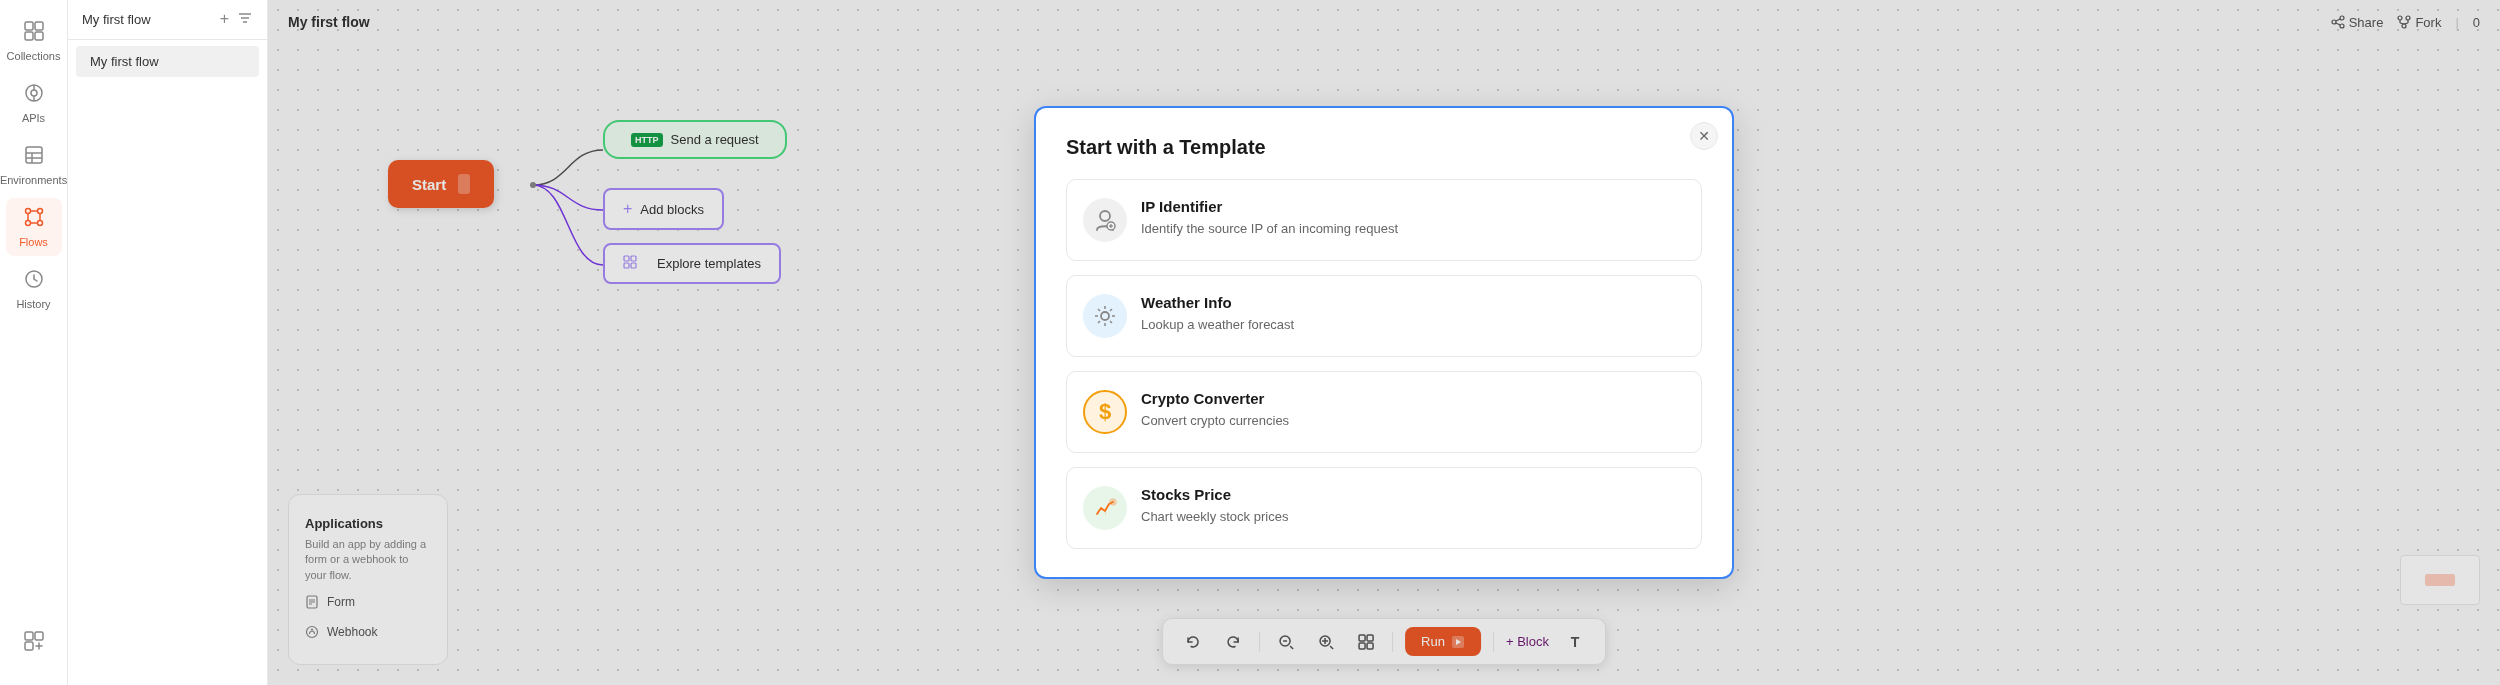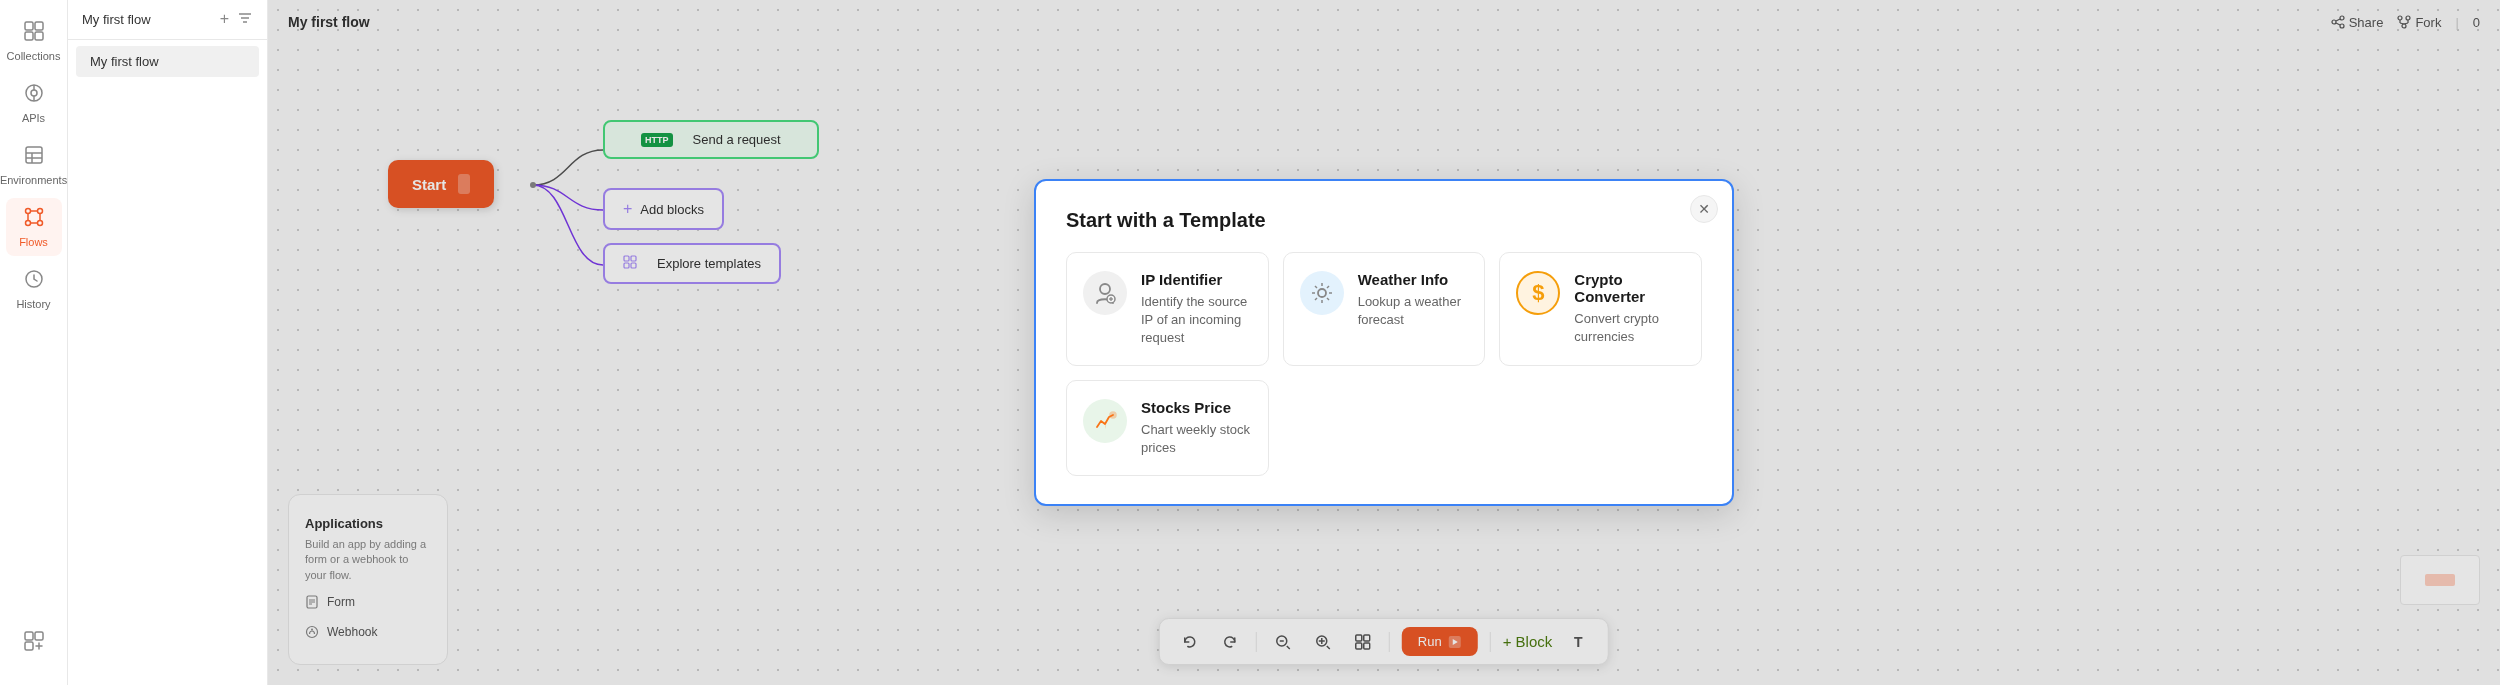--- a/index.html
+++ b/index.html
@@ -122,22 +122,22 @@
       font-weight: 400;
       cursor: pointer;
       display: flex;
       align-items: center;
       gap: 6px;
     }
     .add-block-btn {
       display: flex;
       align-items: center;
       gap: 6px;
-      font-size: 15px;
-      color: #4d7c0f;
+      font-size: 13px;
+      color: #701a75;
       cursor: pointer;
       justify-content: flex-end;
     }
 
     
     .apps-panel {
       position: absolute;
       bottom: 20px;
       left: 20px;
       background: white;
@@ -216,21 +216,21 @@
       align-items: center;
       justify-content: center;
       cursor: pointer;
       font-size: 14px;
       color: #666;
       border: 1px solid #e8e8e8;
     }
     .modal-title { font-size: 20px; font-weight: 700; color: #1a1a1a; margin-bottom: 20px; }
     .template-grid {
       display: grid;
-      grid-template-columns: 1fr 1fr 1fr;
+      grid-template-columns: 1fr;
       gap: 14px;
     }
     .template-card {
       border: 1px solid #e8e8e8;
       border-radius: 10px;
       padding: 18px 16px;
       cursor: pointer;
       display: flex;
       align-items: flex-start;
       gap: 14px;
@@ -395,21 +395,21 @@
       <path d="M 145 85 C 180 85 180 165 215 165" stroke="#7c3aed" stroke-width="1.5" fill="none"></path>
 
       <circle cx="145" cy="85" r="3" fill="#888"></circle>
     </svg>
 
     <div style="position: absolute; top: 60px; left: 0px; background: #f05a28; color: white; border-radius: 10px; padding: 14px 24px; font-size: 15px; font-weight: 600; display: flex; align-items: center; gap: 8px; box-shadow: 2px 2px 8px rgba(0,0,0,0.15); z-index: 2;">
       <span>Start</span>
       <span style="width: 12px; height: 20px; background: rgba(255,255,255,0.3); border-radius: 3px; margin-left: 4px;"></span>
     </div>
 
-    <div style="position: absolute; top: 20px; left: 215px; border: 2px solid #4ade80; border-radius: 8px; padding: 10px 36px; background: #f0fff4; font-size: 13px; color: #333; display: flex; align-items: center; gap: 20px; white-space: nowrap; cursor: pointer;">
+    <div style="position: absolute; top: 20px; left: 215px; border: 2px solid #4ade80; border-radius: 16px; padding: 10px 26px; background: #f0fff4; font-size: 13px; color: #333; display: flex; align-items: center; gap: 8px; white-space: nowrap; cursor: pointer;">
       <span style="background: #16a34a; color: white; font-size: 9px; font-weight: 700; padding: 2px 4px; border-radius: 3px;">HTTP</span>
       <span>Send a request</span>
     </div>
 
     <div style="position: absolute; top: 88px; left: 215px; border: 2px solid #a78bfa; border-radius: 8px; padding: 10px 18px; background: white; font-size: 13px; color: #333; display: flex; align-items: center; gap: 8px; white-space: nowrap; cursor: pointer;">
       <span style="color: #a78bfa; font-size: 16px;">+</span>
       <span>Add blocks</span>
     </div>
 
     <div style="position: absolute; top: 143px; left: 215px; border: 2px solid #a78bfa; border-radius: 8px; padding: 10px 18px; background: white; font-size: 13px; color: #333; display: flex; align-items: center; gap: 20px; white-space: nowrap; cursor: pointer;">

